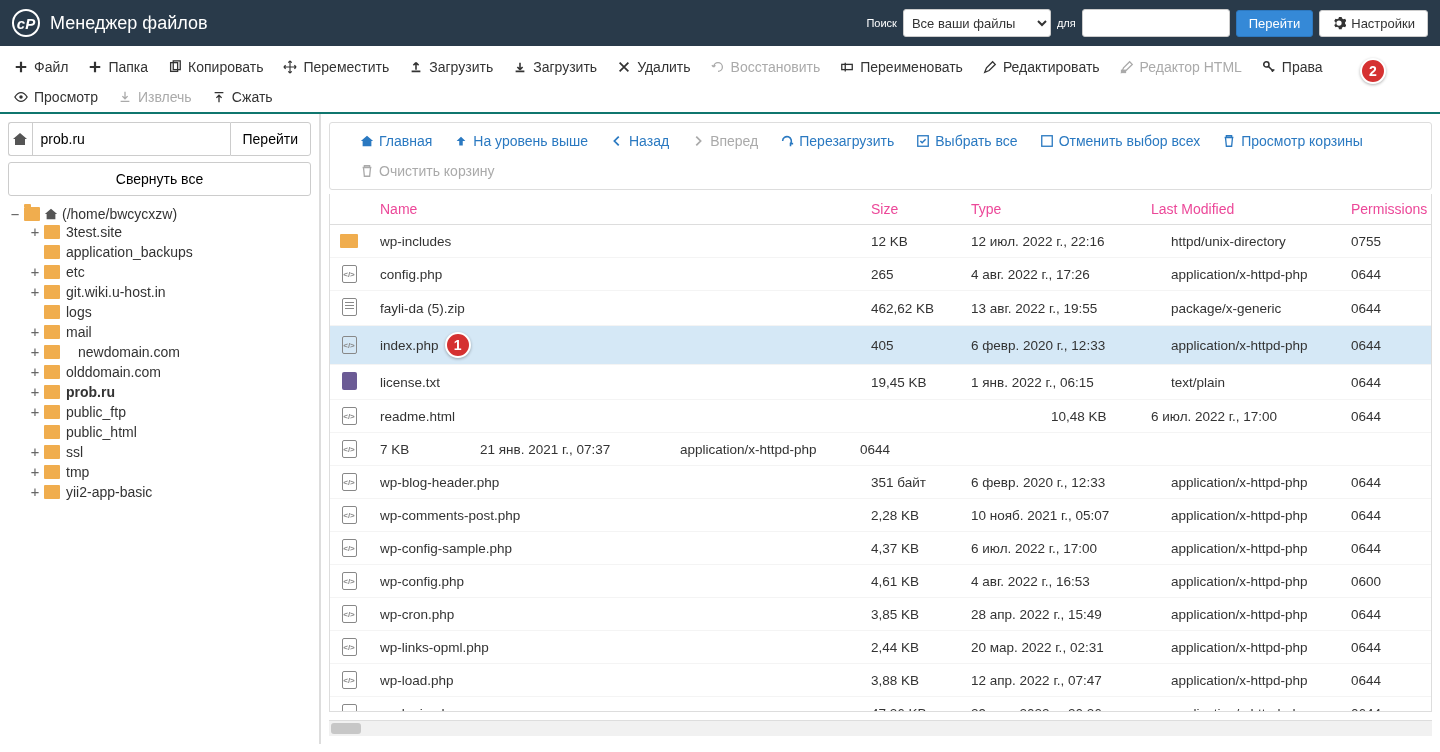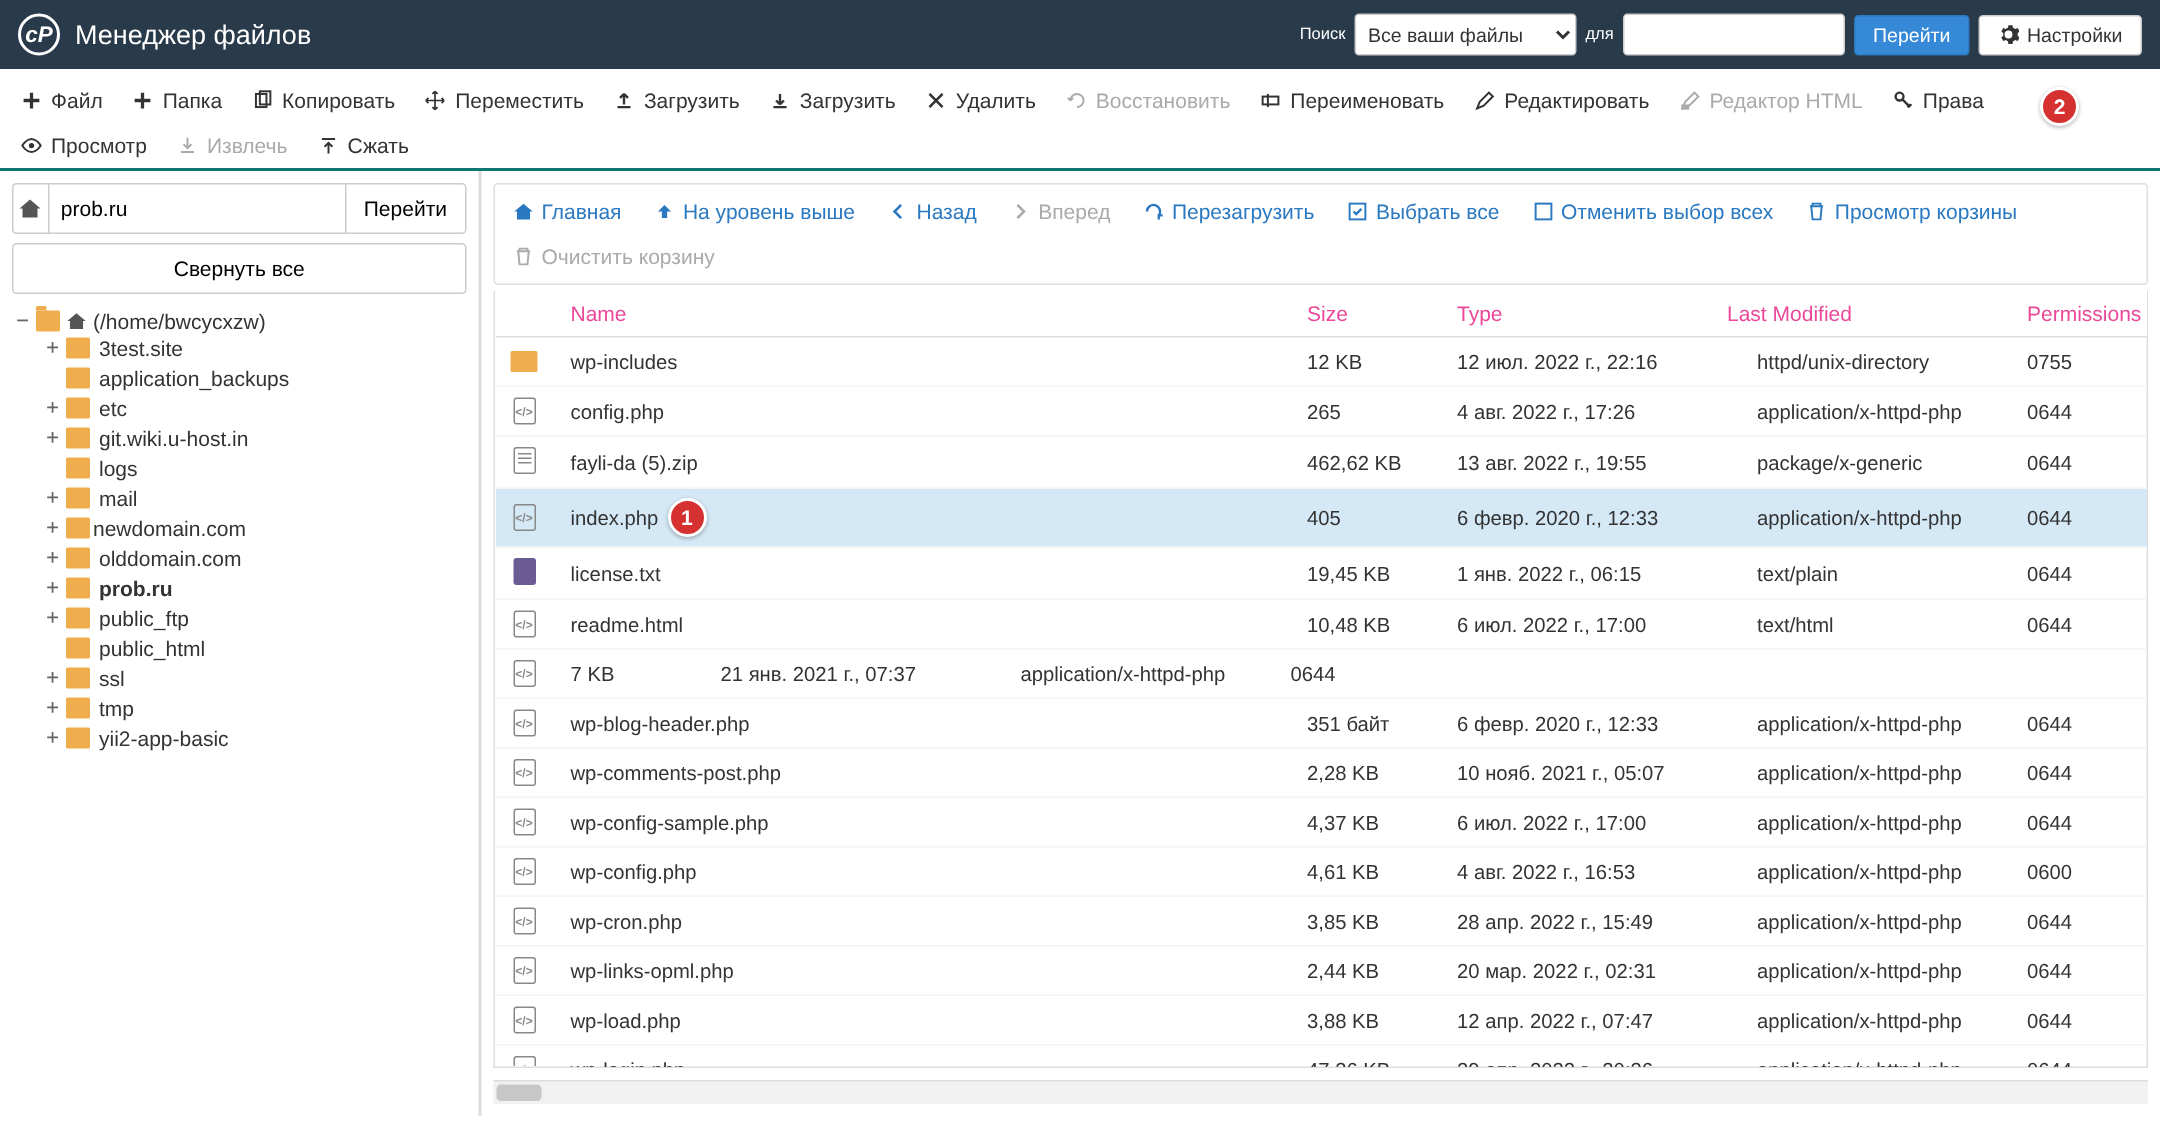--- a/index.html
+++ b/index.html
@@ -27,21 +27,21 @@
 .collapse-btn { height:34px; border:1px solid #ccc; border-radius:3px; background:#fff; cursor:pointer; font-size:14px; margin-bottom:8px;}
 .tree { flex:1; overflow:auto; font-size:14px; }
 .tree ul { list-style:none; padding-left:0; }
 .tree li { padding:2px 0; white-space:nowrap; }
 .tree .row { display:flex; align-items:center; gap:2px; cursor:pointer; }
 .tree .toggle { width:14px; text-align:center; color:#666; font-family:monospace; }
 .folder-icon { width:16px; height:14px; background:#f0ad4e; border-radius:1px; position:relative; flex-shrink:0; }
 .folder-icon.open::before { content:''; position:absolute; top:-3px; left:0; width:7px; height:3px; background:#f0ad4e; border-radius:1px 1px 0 0;}
 .tree .bold { font-weight:700; }
 .content { flex:1; display:flex; flex-direction:column; border-left:1px solid #ddd; min-width:0; }
-.nav-bar { border:1px solid #ddd; border-radius:3px; margin:8px 8px 4px 8px; padding:4px 2px; display:flex; flex-wrap:wrap; gap:2px; }
+.nav-bar { border:1px solid #ddd; border-radius:3px; margin:8px 8px 4px 8px; padding:4px 20px; display:flex; flex-wrap:wrap; gap:2px; }
 .nav-btn { padding:6px 10px; color:#2a79c1; display:inline-flex; align-items:center; gap:5px; cursor:pointer; font-size:14px; border-radius:3px; }
 .nav-btn.disabled { color:#aaa; cursor:default; }
 .table-wrap { flex:1; overflow:auto; margin:0 8px 8px 8px; border:1px solid #ddd; border-top:none; position:relative; }
 .thead { display:flex; background:#fff; border-bottom:1px solid #ddd; position:sticky; top:0; }
 .th { padding:7px 10px; color:#ec4899; font-size:14px; cursor:pointer; }
 .col-icon{ width:40px; flex-shrink:0;}
 .col-name{ flex:1; min-width:300px;}
 .col-size{ width:100px; flex-shrink:0;}
 .col-mod{ width:200px; flex-shrink:0;}
 .col-type{ width:180px; flex-shrink:0;}
@@ -244,21 +244,21 @@
                 <div class="row">
     <span class="toggle">+</span>
     <span class="folder-icon"></span>
     <span class="" style="margin-left:4px;">mail</span>
   </div>
               </li>
               <li>
                 <div class="row">
     <span class="toggle">+</span>
     <span class="folder-icon"></span>
-    <span class="" style="margin-left:0;">newdomain.com</span>
+    <span class="" style="margin-left:16px;">newdomain.com</span>
   </div>
               </li>
               <li>
                 <div class="row">
     <span class="toggle">+</span>
     <span class="folder-icon"></span>
     <span class="" style="margin-left:4px;">olddomain.com</span>
   </div>
               </li>
               <li>
@@ -427,21 +427,20 @@
     <div class="td col-type">text/plain</div>
     <div class="td col-perm">0644</div>
           </div>
           <div class="trow">
     <div class="td col-icon"><span class="fi">
                 <span class="fi-php">&lt;/&gt;</span>
               </span></div>
     <div class="td col-name">readme.html</div>
     <div class="td col-size">10,48 KB</div>
     <div class="td col-mod">6 июл. 2022 г., 17:00</div>
-    <div class="td col-type">text/html</div>
     <div class="td col-perm">0644</div>
           </div>
           <div class="trow">
     <div class="td col-icon"><span class="fi">
                 <span class="fi-php">&lt;/&gt;</span>
               </span></div>
     <div class="td col-size">7 KB</div>
     <div class="td col-mod">21 янв. 2021 г., 07:37</div>
     <div class="td col-type">application/x-httpd-php</div>
     <div class="td col-perm">0644</div>

